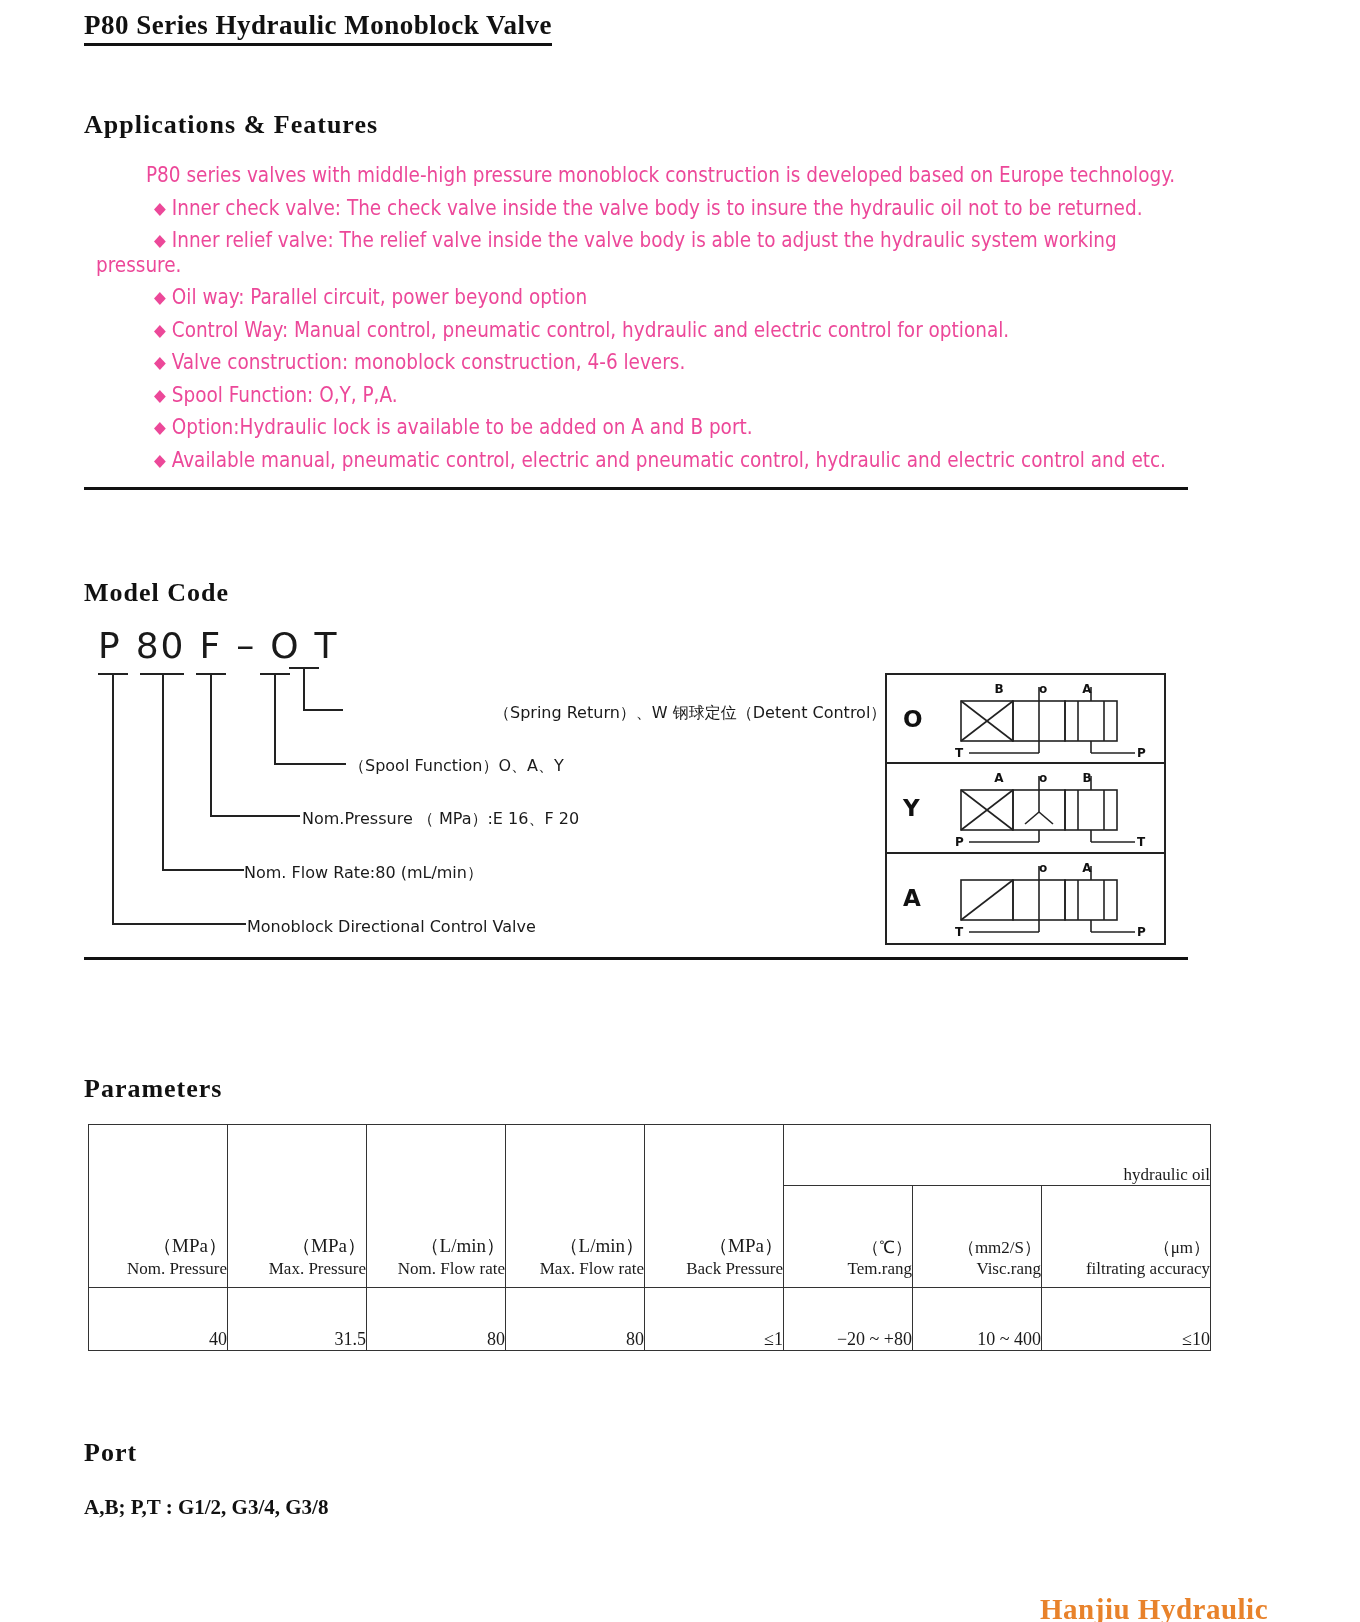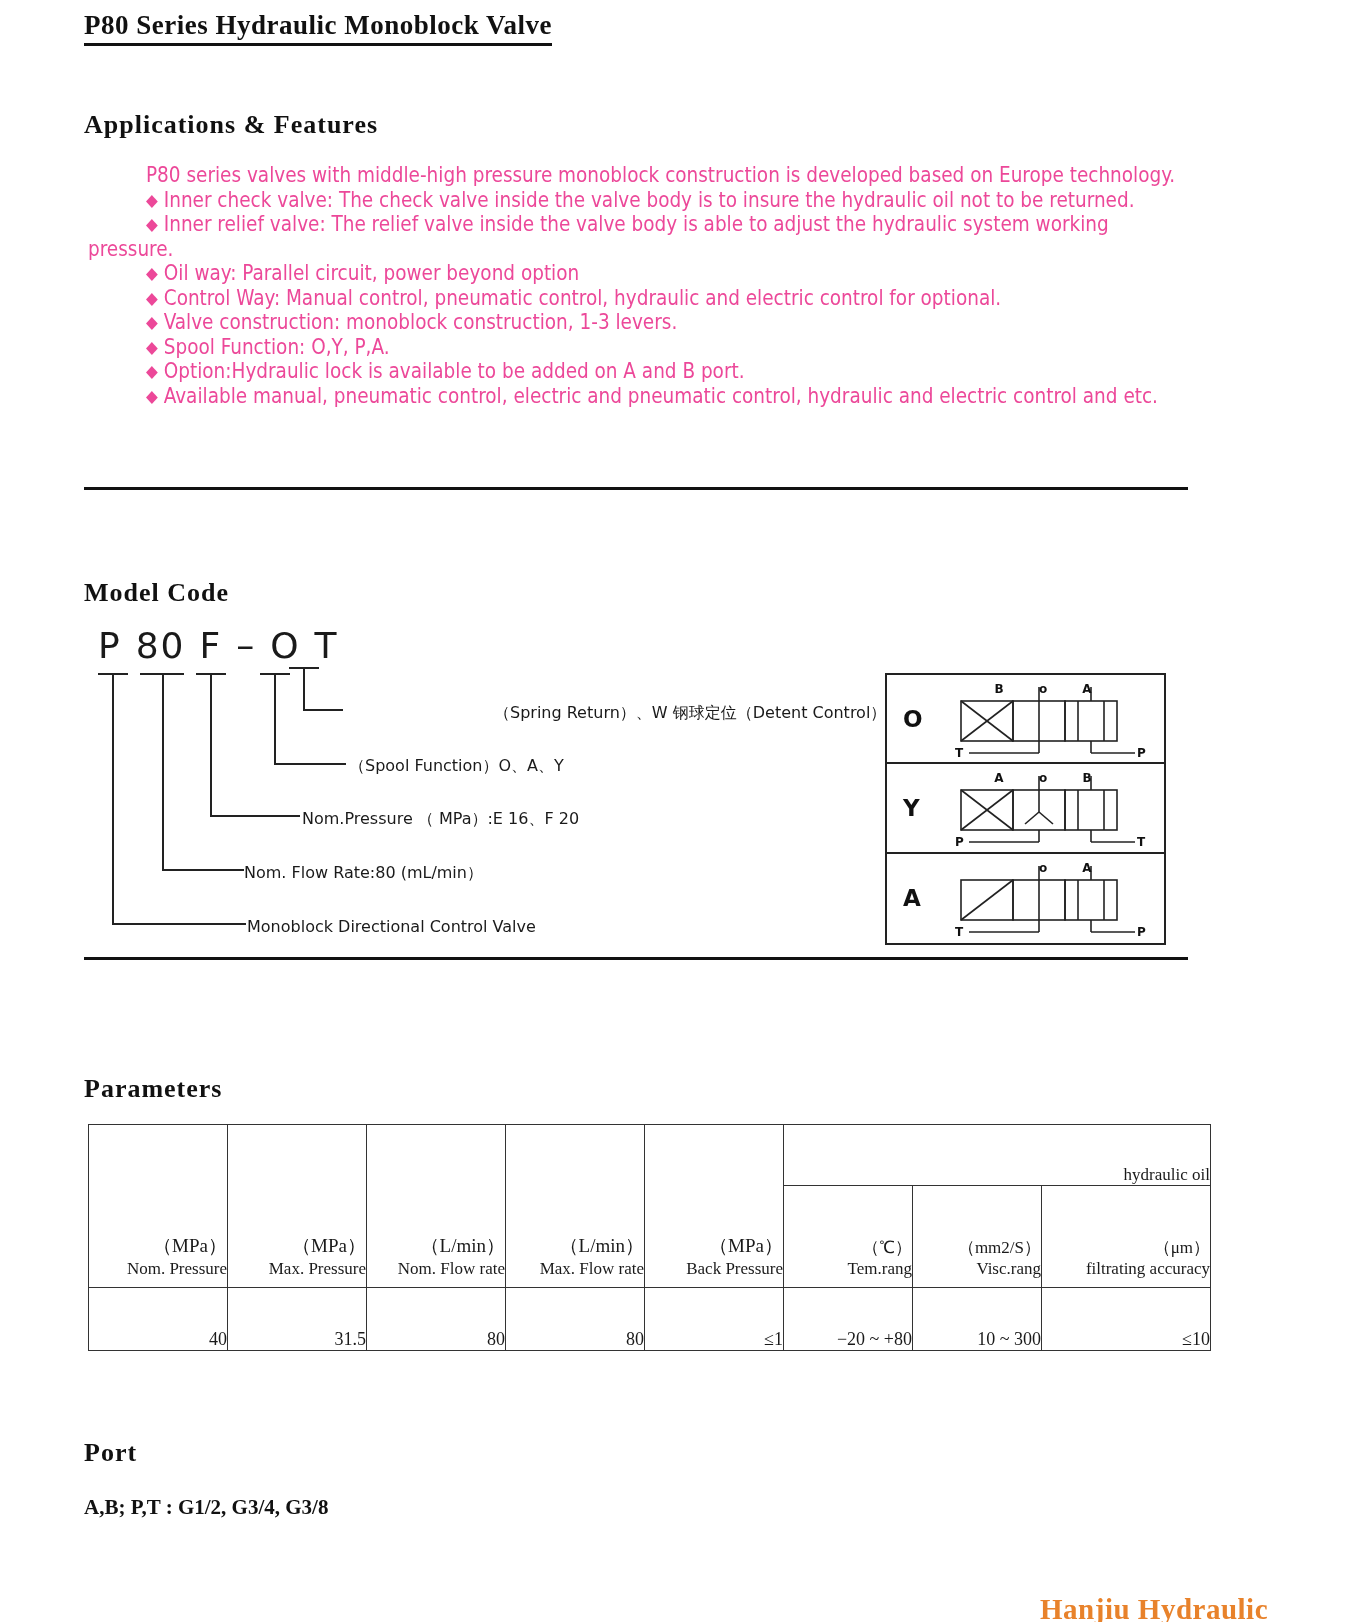--- a/index.html
+++ b/index.html
@@ -58,21 +58,21 @@
   .apps-body p {
     margin: 0 0 0 0;
     text-indent: 58px;
   }
   .apps-body ul {
     list-style: none;
     margin: 0;
     padding: 0;
   }
   .apps-body li {
-    margin: 0;
+    margin: 8px;
     padding-left: 0;
     text-indent: 58px;
   }
   .apps-body li .dia {
     font-size: 17px;
     vertical-align: 1px;
     margin-right: 6px;
   }
 
   .hr-rule {
@@ -232,21 +232,21 @@
 
 <div class="section-heading" id="heading-applications">Applications &amp; Features</div>
 
 <div class="apps-body">
   <p>P80 series valves with middle-high pressure monoblock construction is developed based on Europe technology.</p>
   <ul>
     <li><span class="dia">◆</span><span>Inner check valve: The check valve inside the valve body is to insure the hydraulic oil not to be returned.</span></li>
     <li><span class="dia">◆</span><span>Inner relief valve: The relief valve inside the valve body is able to adjust the hydraulic system working pressure.</span></li>
     <li><span class="dia">◆</span><span>Oil way: Parallel circuit, power beyond option</span></li>
     <li><span class="dia">◆</span><span>Control Way: Manual control, pneumatic control, hydraulic and electric control for optional.</span></li>
-    <li><span class="dia">◆</span><span>Valve construction: monoblock construction, 1-3 levers.</span></li>
+    <li><span class="dia">◆</span><span>Valve construction: monoblock construction, 4-6 levers.</span></li>
     <li><span class="dia">◆</span><span>Spool Function: O,Y, P,A.</span></li>
     <li><span class="dia">◆</span><span>Option:Hydraulic lock is available to be added on A and B port.</span></li>
     <li><span class="dia">◆</span><span>Available manual, pneumatic control, electric and pneumatic control, hydraulic and electric control and etc.</span></li>
   </ul>
 </div>
 
 <div class="hr-rule" id="rule-apps"></div>
 
 <div class="section-heading" id="heading-modelcode">Model Code</div>
 
@@ -416,21 +416,21 @@
       <span class="nm">filtrating accuracy</span>
     </td>
   </tr>
   <tr class="vrow">
     <td>40</td>
     <td>31.5</td>
     <td>80</td>
     <td>80</td>
     <td>≤1</td>
     <td>−20 ~ +80</td>
-    <td>10 ~ 300</td>
+    <td>10 ~ 400</td>
     <td>≤10</td>
   </tr>
 </tbody>
   </table>
 
 <div class="section-heading" id="heading-port">Port</div>
 <div id="port-spec">A,B; P,T : G1/2, G3/4, G3/8</div>
 
 <div id="footer-brand" style="color: rgb(232, 130, 43);">Hanjiu Hydraulic</div>
 

